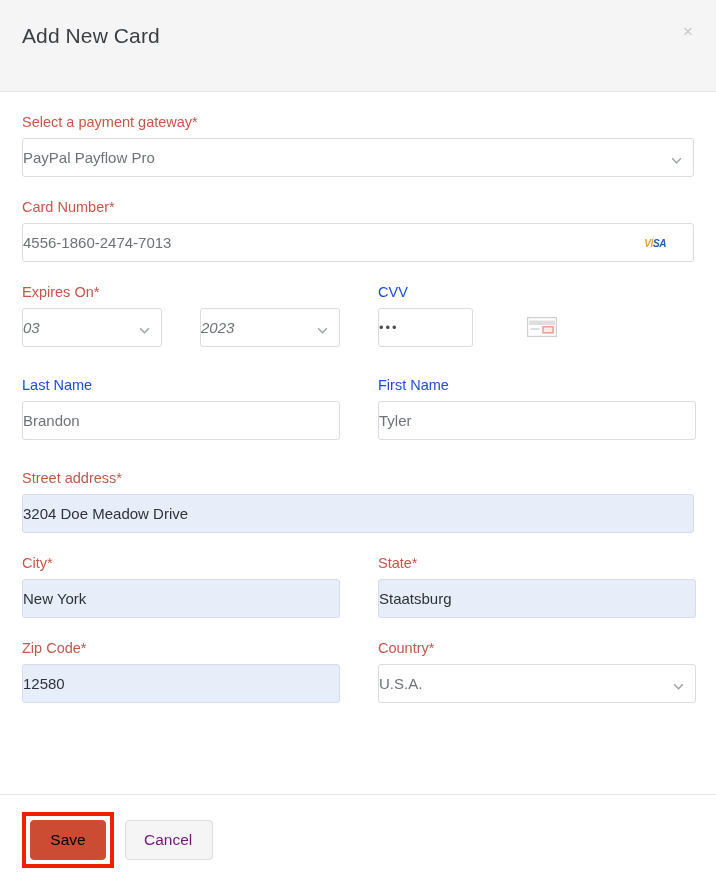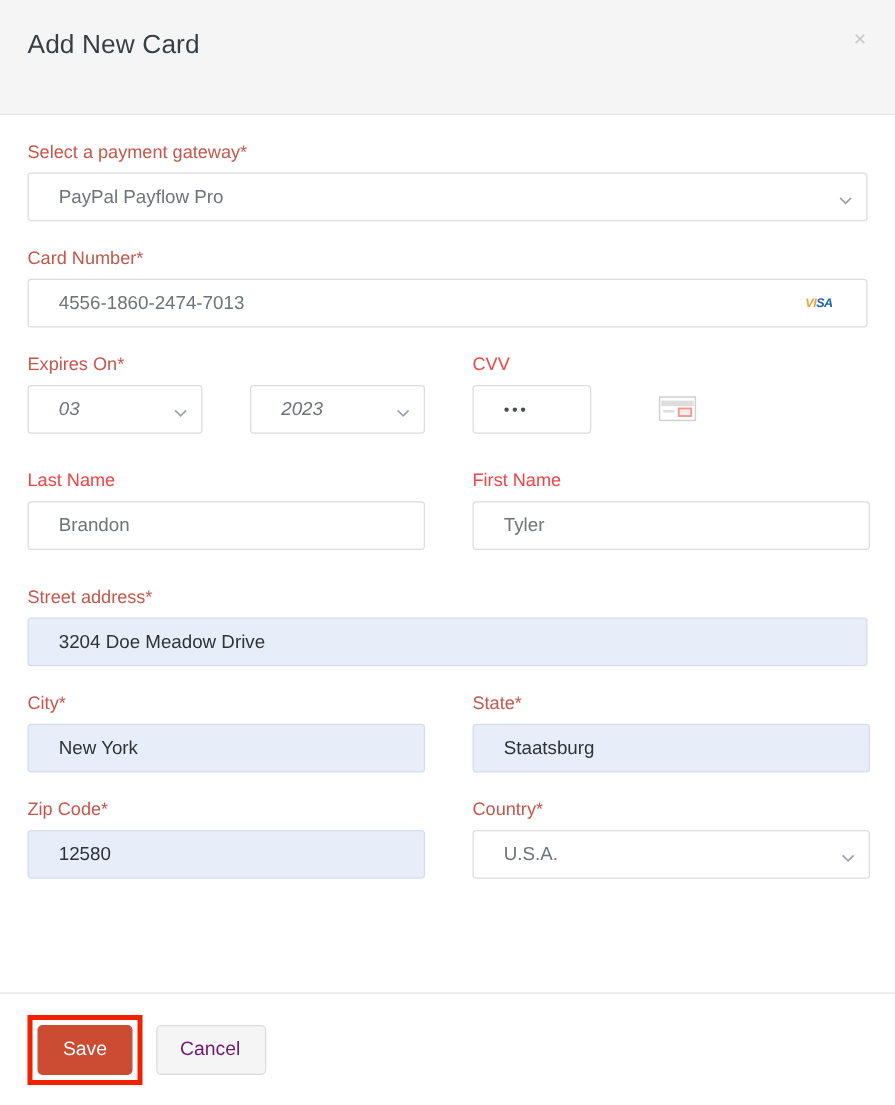--- a/index.html
+++ b/index.html
@@ -53,33 +53,33 @@
   }
 
   .field-label {
     font-size: 14.5px;
     color: #c4574b;
     margin: 0 0 8px 0;
     line-height: 16px;
     display: block;
   }
   .field-label.plain {
-    color: #ef4444;
+    color: #1d4ed8;
   }
 
   .ctrl {
     box-sizing: border-box;
     height: 39px;
     border: 1px solid #dcdcdc;
     border-radius: 3px;
     background: #ffffff;
     font-family: "Liberation Sans", sans-serif;
     font-size: 15px;
     color: #6d7378;
-    padding: 0 24px;
+    padding: 0 0;
     display: flex;
     align-items: center;
     position: relative;
   }
   .ctrl.filled {
     background: #e8edfa;
     border-color: #d5dcee;
     color: #2f3337;
   }
   .ctrl.select .caret {
@@ -168,21 +168,21 @@
     padding: 0 18px;
     height: 40px;
     line-height: 38px;
     box-sizing: border-box;
     cursor: pointer;
     display: inline-block;
     border: 1px solid transparent;
   }
   .btn-save {
     background: #cb4b33;
-    color: #ffffff;
+    color: #000000;
     border-color: #cb4b33;
     min-width: 76px;
     text-align: center;
   }
   .btn-cancel {
     background: #f5f5f5;
     color: #701a75;
     border-color: #dcdcdc;
     min-width: 88px;
     text-align: left;

